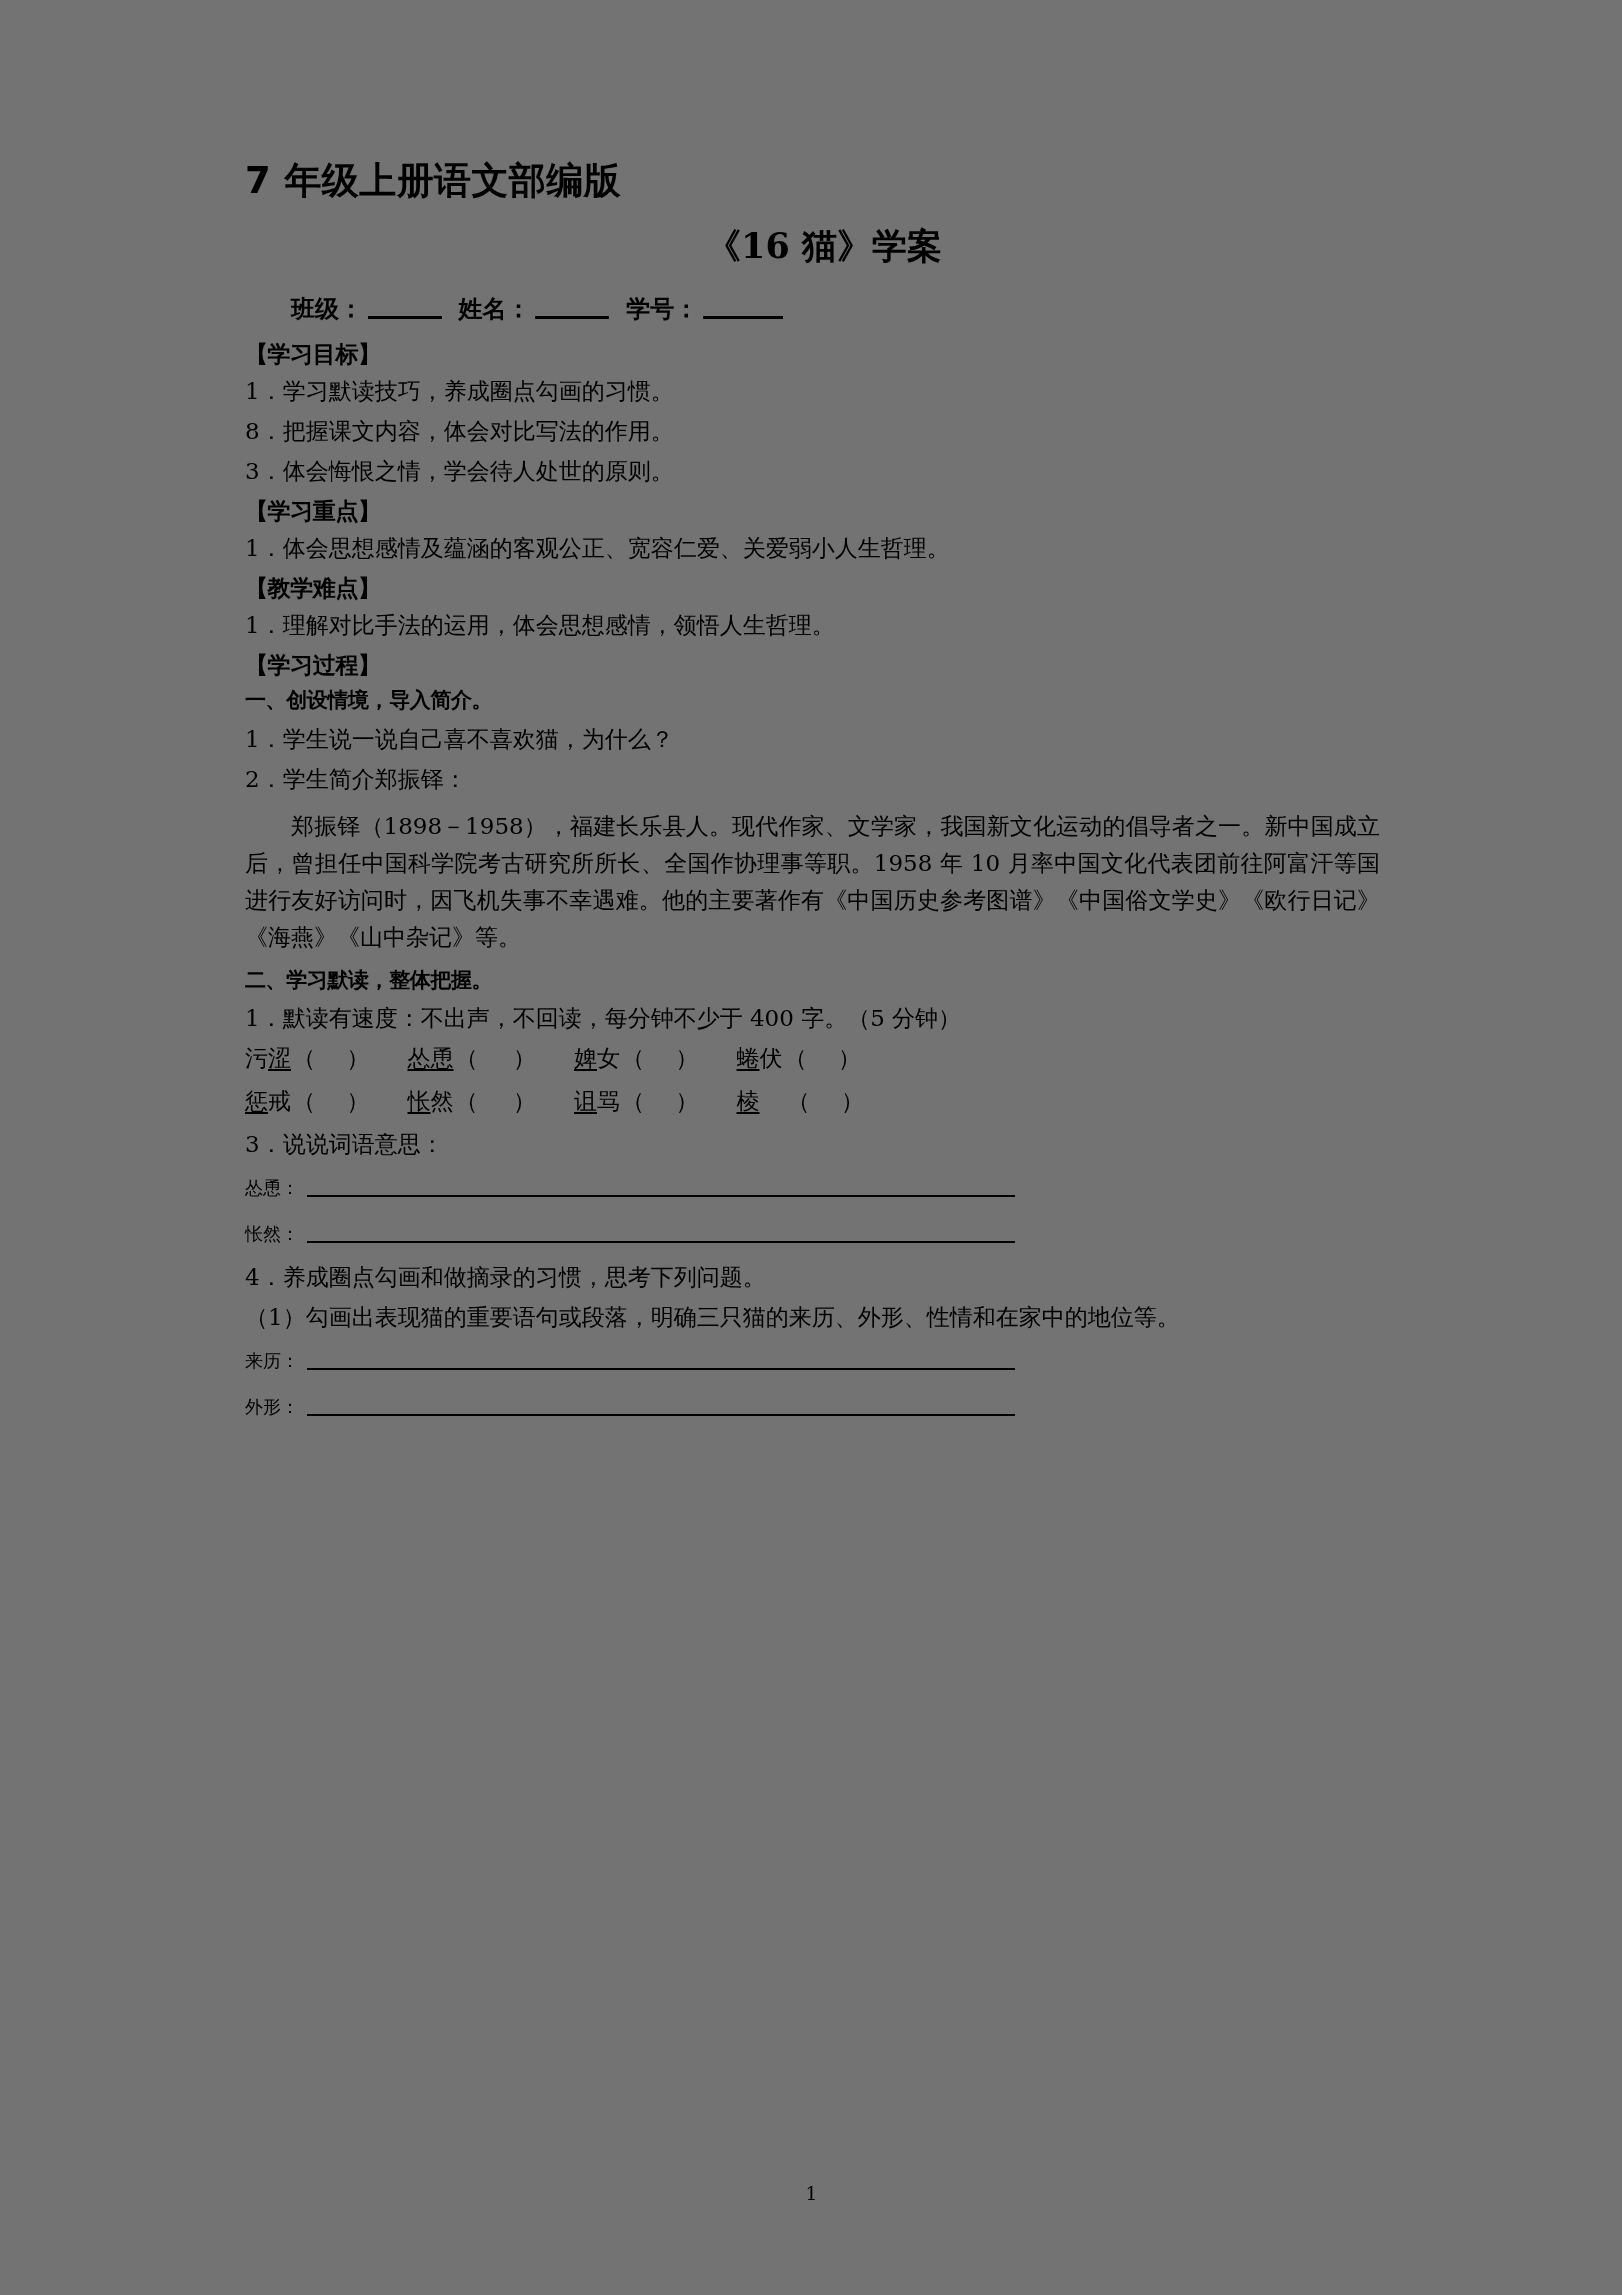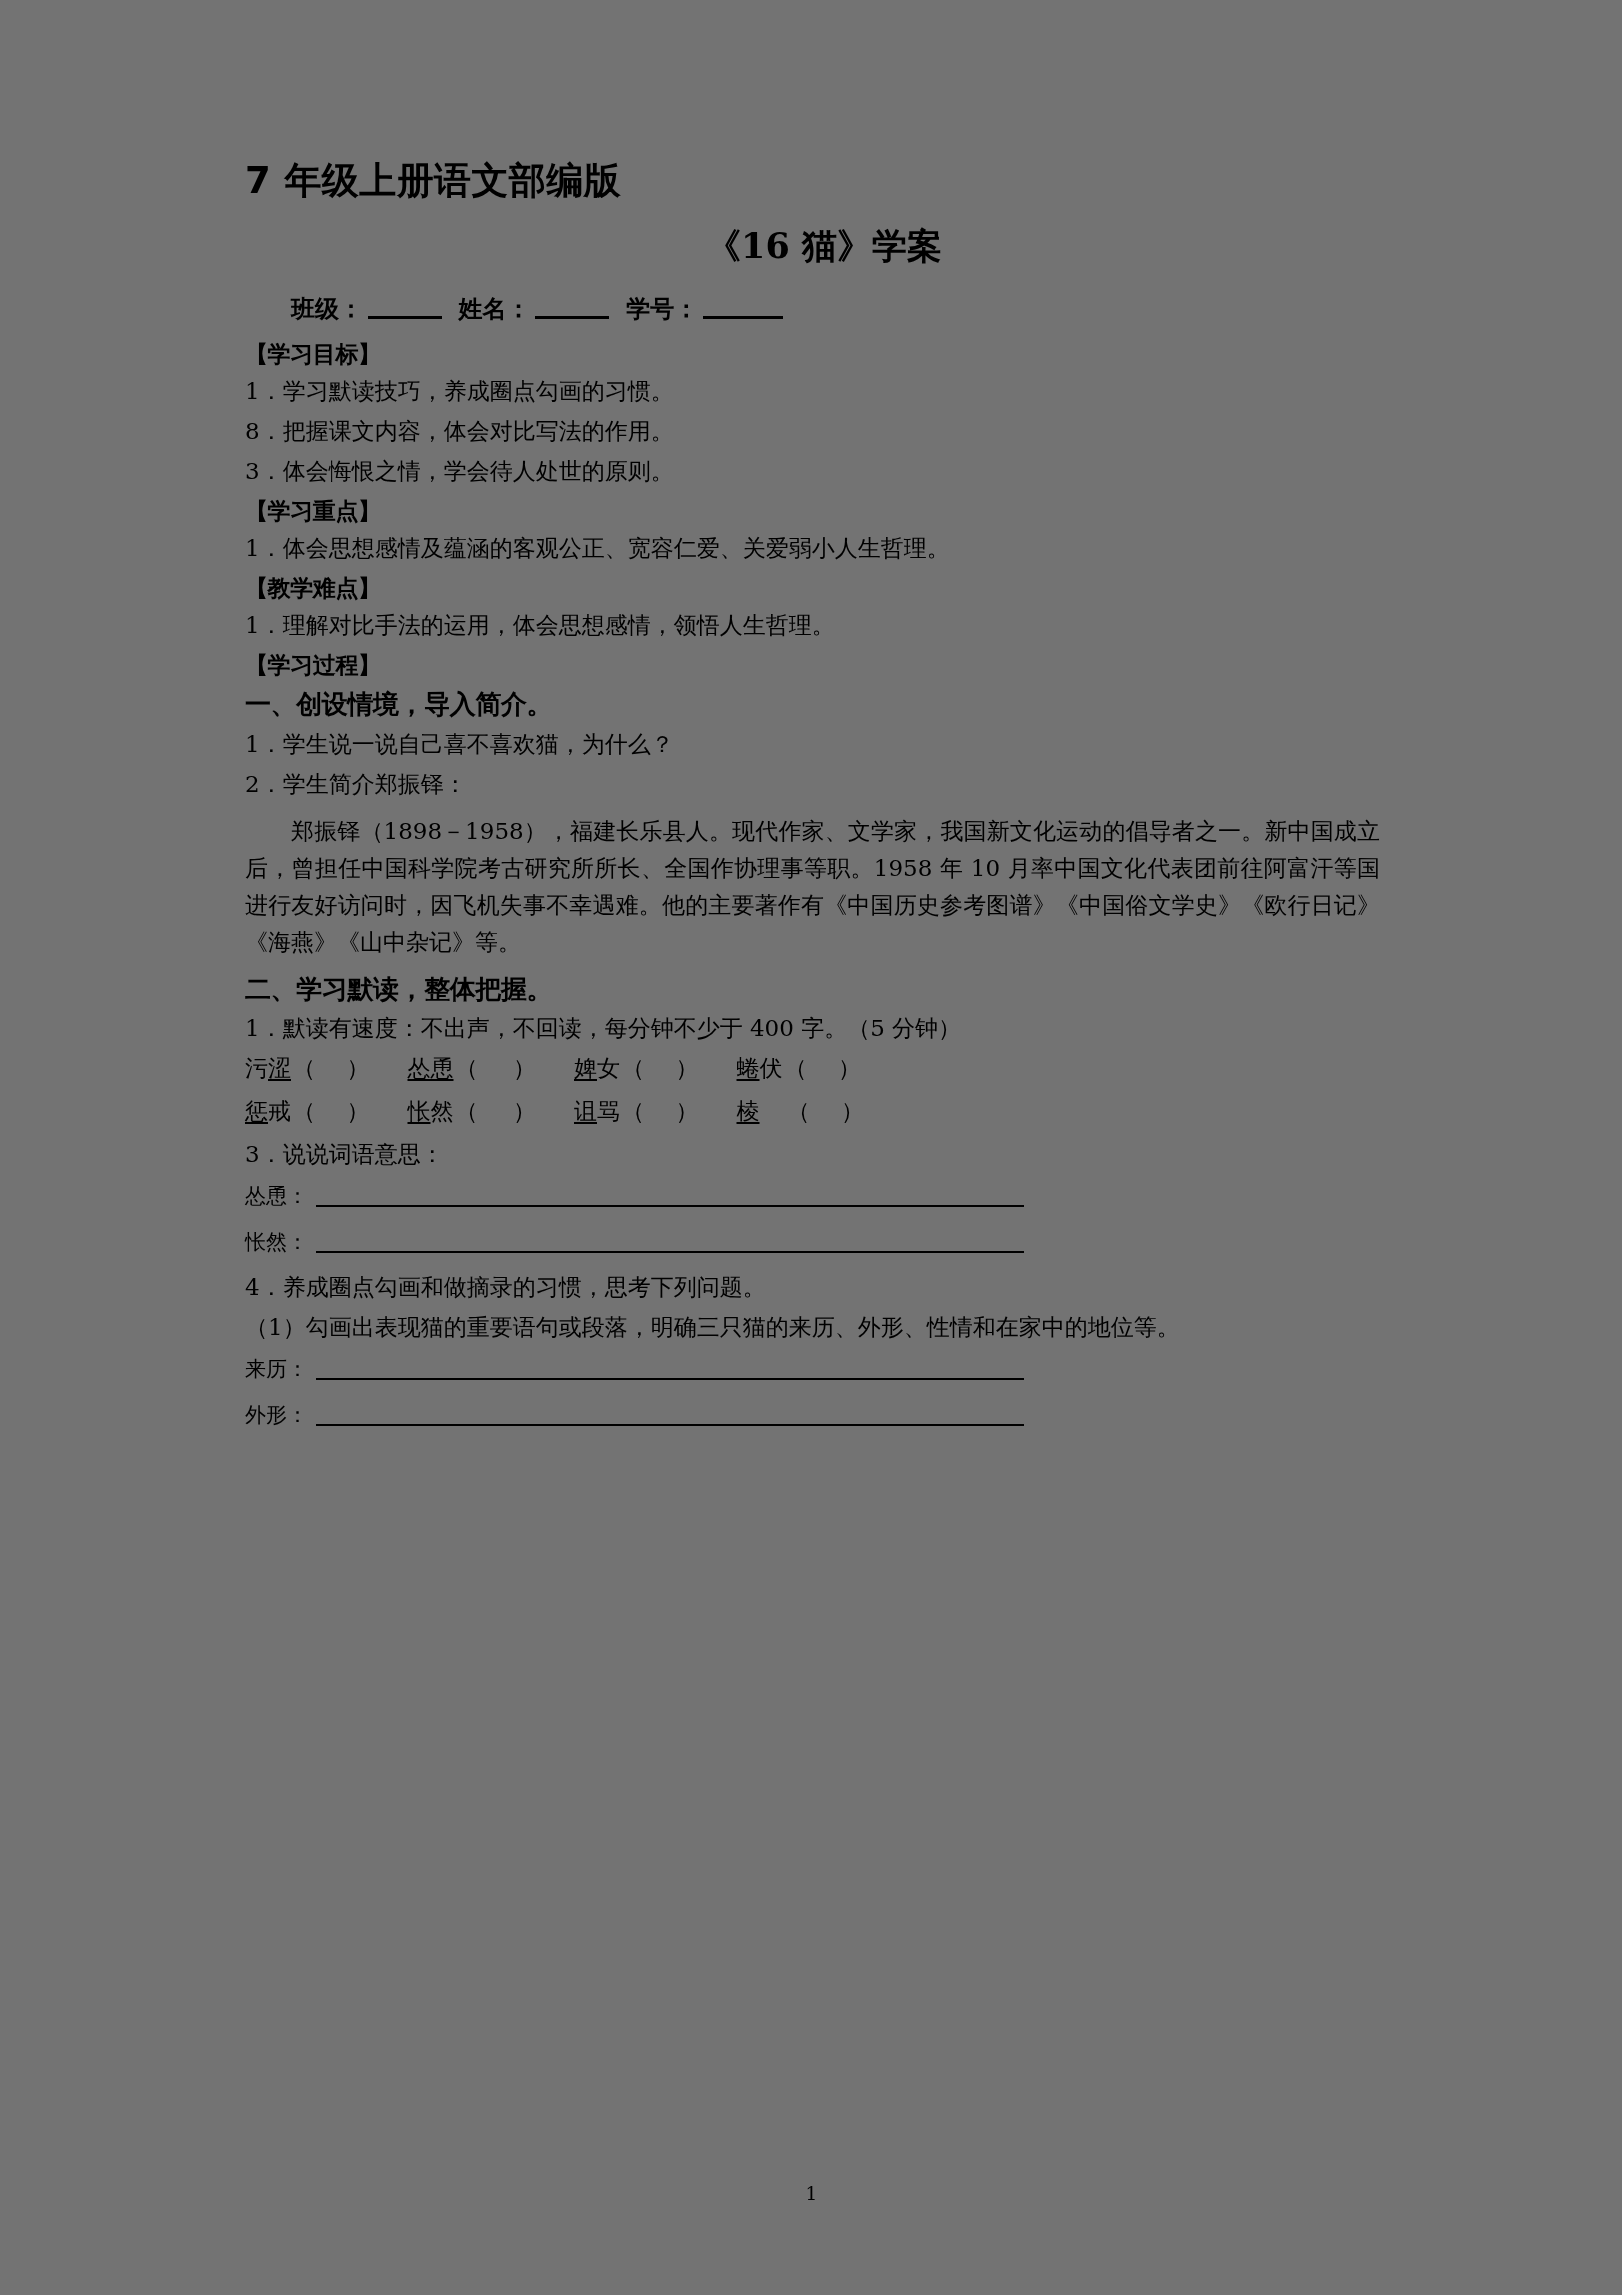--- a/index.html
+++ b/index.html
@@ -77,23 +77,23 @@
   
   .sec-head {
     font-family: "DejaVu Sans", "Liberation Sans", sans-serif;
     font-weight: 700;
     font-size: 23px;
     line-height: 1.0;
     margin: 0 0 14px 0;
     letter-spacing: -0.4px;
   }
   .sub-head {
-    font-family: Liberation Sans, sans-serif;
-    font-weight: 700;
-    font-size: 26px;
+    font-family: Liberation Mono, monospace;
+    font-weight: 700;
+    font-size: 21px;
     line-height: 1.0;
     margin: 0 0 15.4px 0;
     letter-spacing: -0.4px;
   }
 
   
   .line {
     font-size: 23px;
     line-height: 1.0;
     margin: 0 0 17px 0;
@@ -119,21 +119,21 @@
   .vocab-item { display: inline-block; margin-right: 38px; }
   .vocab-item:last-child { margin-right: 0; }
   .vocab-item .u { text-decoration: underline; text-underline-offset: 3.1px; }
   .vocab-item .paren { margin-left: 1.5px; }
   .vocab-item .gap { display: inline-block; width: 35px; }
   .vocab-item .gap.sm { width: 31px; }
   .vocab-item .lead { display: inline-block; width: 26px; }
 
   
   .fill-line {
-    font-size: 21px;
+    font-size: 18px;
     line-height: 1.0;
     margin: 0 0 23px 0;
     white-space: nowrap;
     display: flex;
     align-items: flex-end;
   }
   .fill-line .lbl { flex: 0 0 auto; }
   .fill-line .rule {
     display: inline-block;
     border-bottom: 2.3px solid #000;

